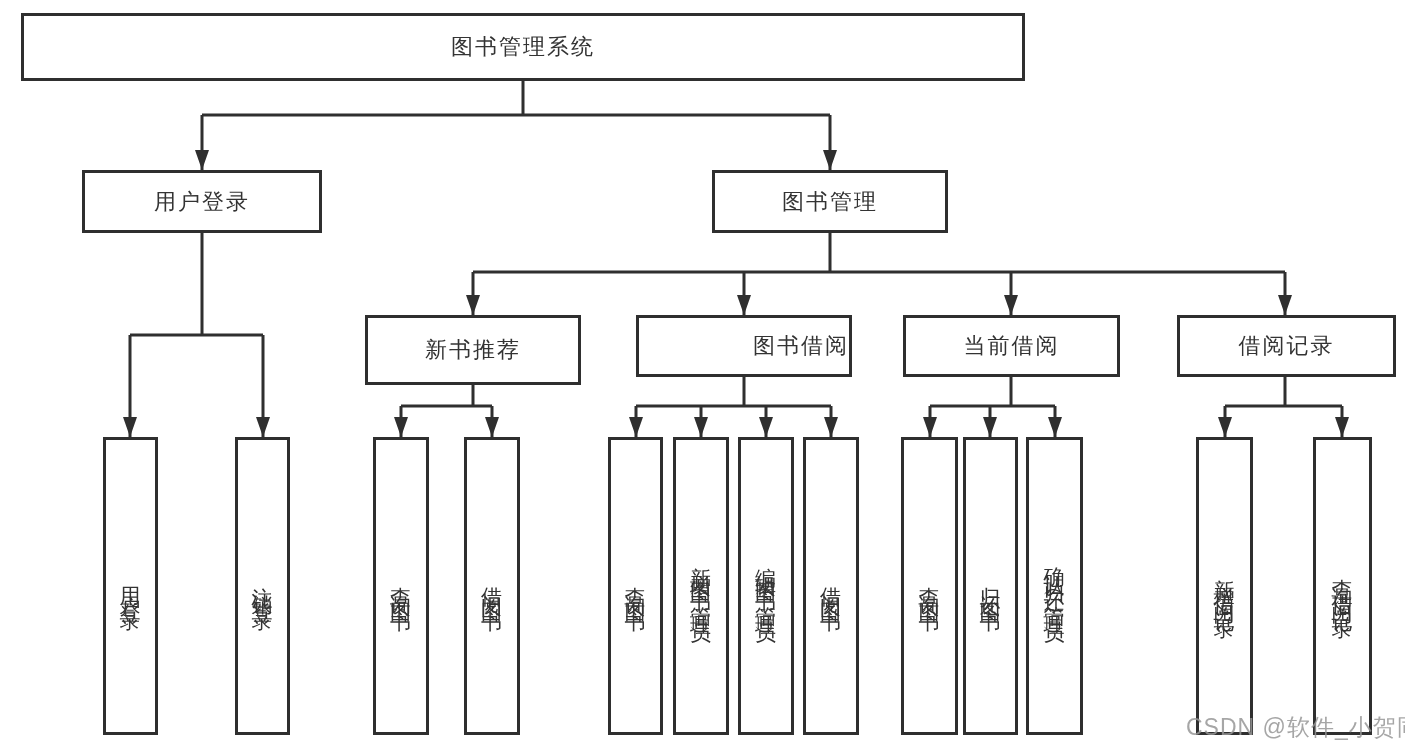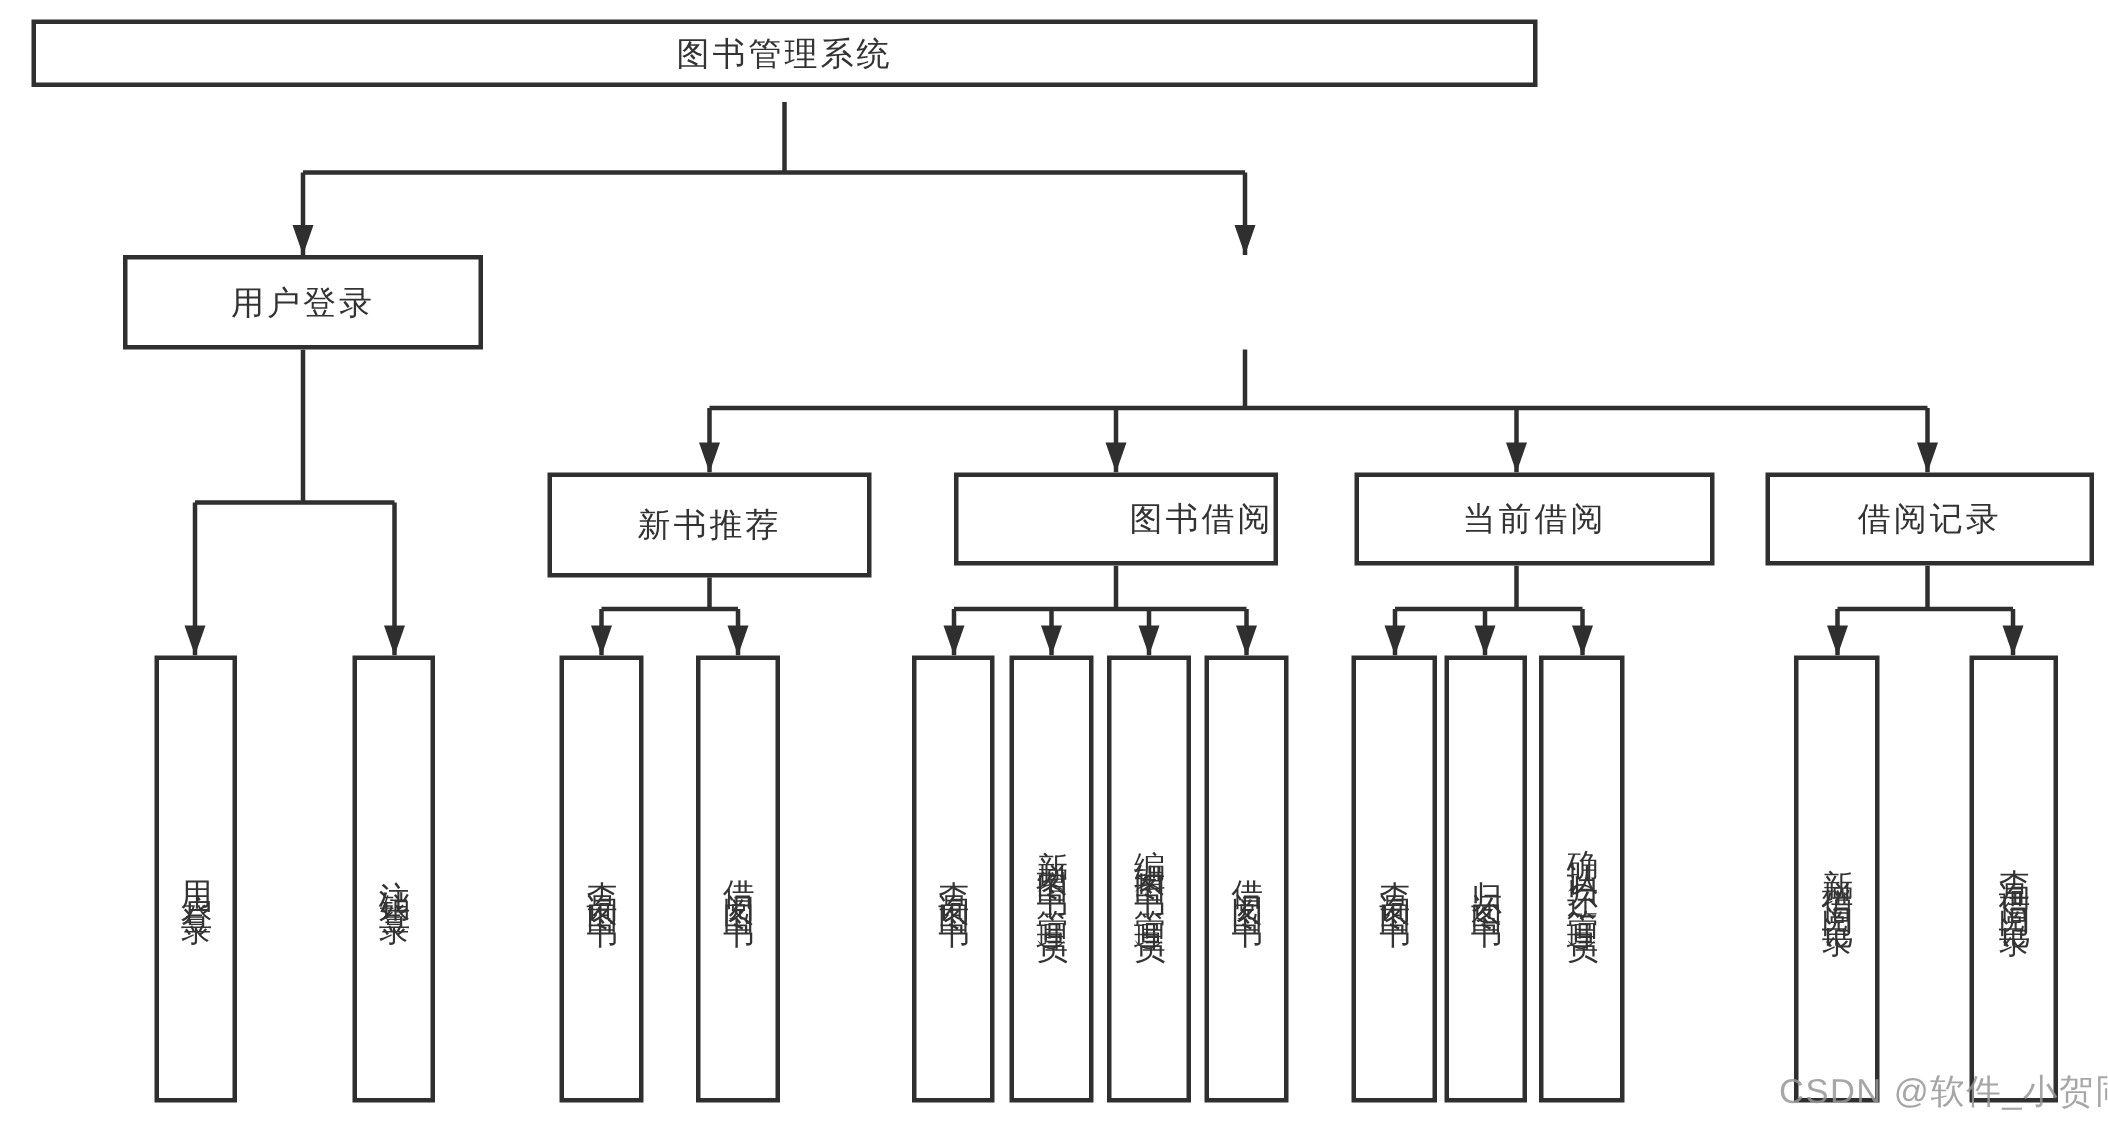--- a/index.html
+++ b/index.html
@@ -86,35 +86,38 @@
       <polygon points="759,417 773,417 766,437"></polygon>
       <polygon points="824,417 838,417 831,437"></polygon>
       <polygon points="923,417 937,417 930,437"></polygon>
       <polygon points="983,417 997,417 990,437"></polygon>
       <polygon points="1048,417 1062,417 1055,437"></polygon>
       <polygon points="1218,417 1232,417 1225,437"></polygon>
       <polygon points="1335,417 1349,417 1342,437"></polygon>
     </g>
   </svg>
 
-  <div class="node hnode" style="left:21px; top:13px; width:1004px; height:45px;">
+  <div class="node hnode" style="left:21px; top:13px; width:1004px; height:68px;">
     <span>图书管理系统</span>
   </div>
 
   <div class="node hnode" style="left:82px; top:170px; width:240px; height:63px;">
     <span>用户登录</span>
+  </div>
+  <div class="node hnode" style="left:712px; top:170px; width:236px; height:63px;">
+    <span>图书管理</span>
   </div>
 
   <div class="node hnode" style="left:365px; top:315px; width:216px; height:70px;">
     <span>新书推荐</span>
   </div>
   <div class="node hnode" style="left:636px; top:315px; width:216px; height:62px;justify-content:flex-end;">
     <span>图书借阅</span>
   </div>
-  <div class="node hnode" style="left:903px; top:315px; width:240px; height:62px;">
+  <div class="node hnode" style="left:903px; top:315px; width:217px; height:62px;">
     <span>当前借阅</span>
   </div>
   <div class="node hnode" style="left:1177px; top:315px; width:219px; height:62px;">
     <span>借阅记录</span>
   </div>
 
   <div class="node vnode" style="left:103px; top:437px; width:55px; height:298px;">
     <span>用户登录</span>
   </div>
   <div class="node vnode" style="left:235px; top:437px; width:55px; height:298px;">

